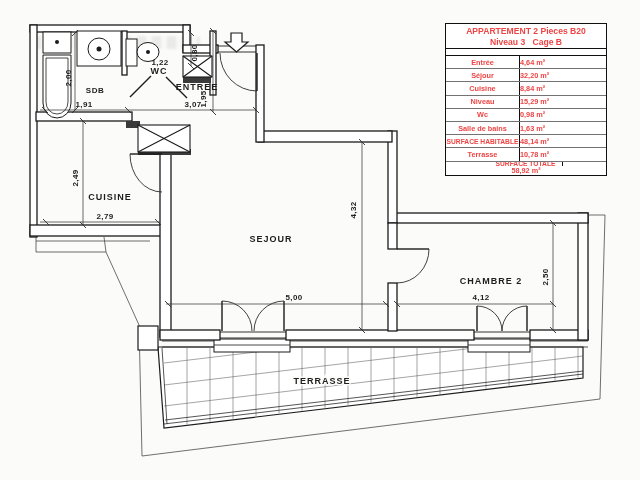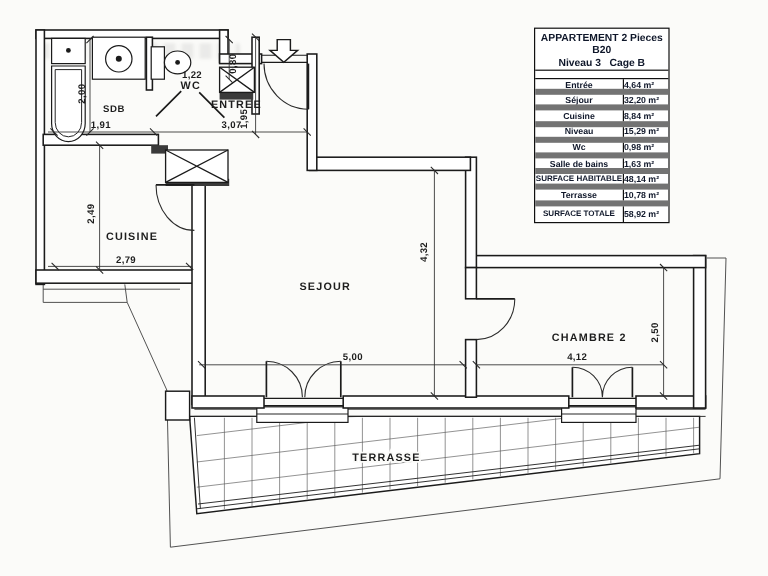--- a/index.html
+++ b/index.html
@@ -8,29 +8,29 @@
   svg{position:absolute;left:0;top:0;}
   svg text{fill:#1d1d1d;font-family:"Liberation Sans",sans-serif;font-weight:bold;}
   .room-label{font-size:9px;letter-spacing:1px;}
   .room-label.small{font-size:8px;letter-spacing:.5px;}
   .dim-label{font-size:8px;letter-spacing:.3px;}
   .halo{paint-order:stroke;stroke:#fbfbf9;stroke-width:3px;}
   .watermark{position:absolute;left:32px;top:36px;width:168px;height:13px;opacity:.5;
      background:repeating-linear-gradient(90deg,rgba(130,130,130,.28) 0 9px,rgba(130,130,130,.05) 9px 15px);
      filter:blur(1.2px);border-radius:2px;}
   
-  .info-table{position:absolute;left:445px;top:23px;width:113px;background:#fff;
-      border:1.6px solid #101010;box-sizing:border-box;color:#0f172a;}
+  .info-table{position:absolute;left:445px;top:23px;width:162px;background:#fff;
+      border:1.6px solid #101010;box-sizing:border-box;color:#ef4444;}
   .tbl-title{border-bottom:1.2px solid #101010;text-align:center;padding:2px 0 1px;}
   .tbl-title .l1{font-size:8.6px;font-weight:bold;}
   .tbl-title .l2{font-size:8.6px;font-weight:bold;white-space:pre;margin-top:1px;}
   .tbl-gap{height:6px;border-bottom:1.2px solid #101010;}
-  .row{display:flex;height:13.2px;border-bottom:5px solid #737373;box-sizing:border-box;
+  .row{display:flex;height:13.2px;border-bottom:1px solid #737373;box-sizing:border-box;
        align-items:center;}
-  .row:last-child{border-bottom:none;}
+  .row:last-child{border-bottom:none;flex-direction:column;}
   .row .lbl{width:74px;border-right:1.1px solid #101010;box-sizing:border-box;height:100%;
        display:flex;align-items:center;justify-content:center;font-size:7.3px;font-weight:bold;
        white-space:nowrap;overflow:hidden;}
   .row .val{flex:1;text-align:left;font-size:7.3px;font-weight:bold;white-space:nowrap;}
   .row.total .lbl{font-size:6.7px;}
 </style>
 </head>
 <body>
 
 <div class="page">

